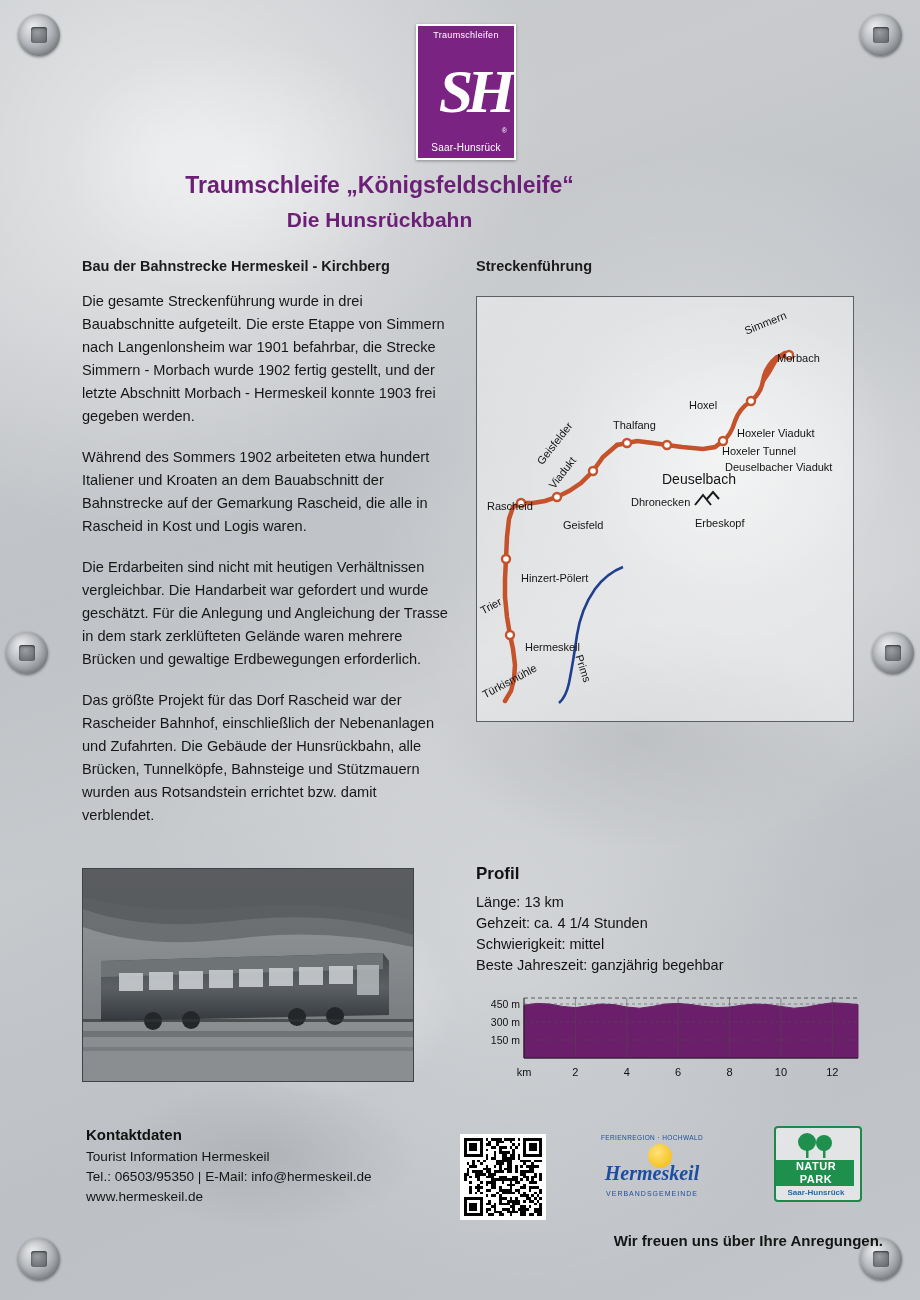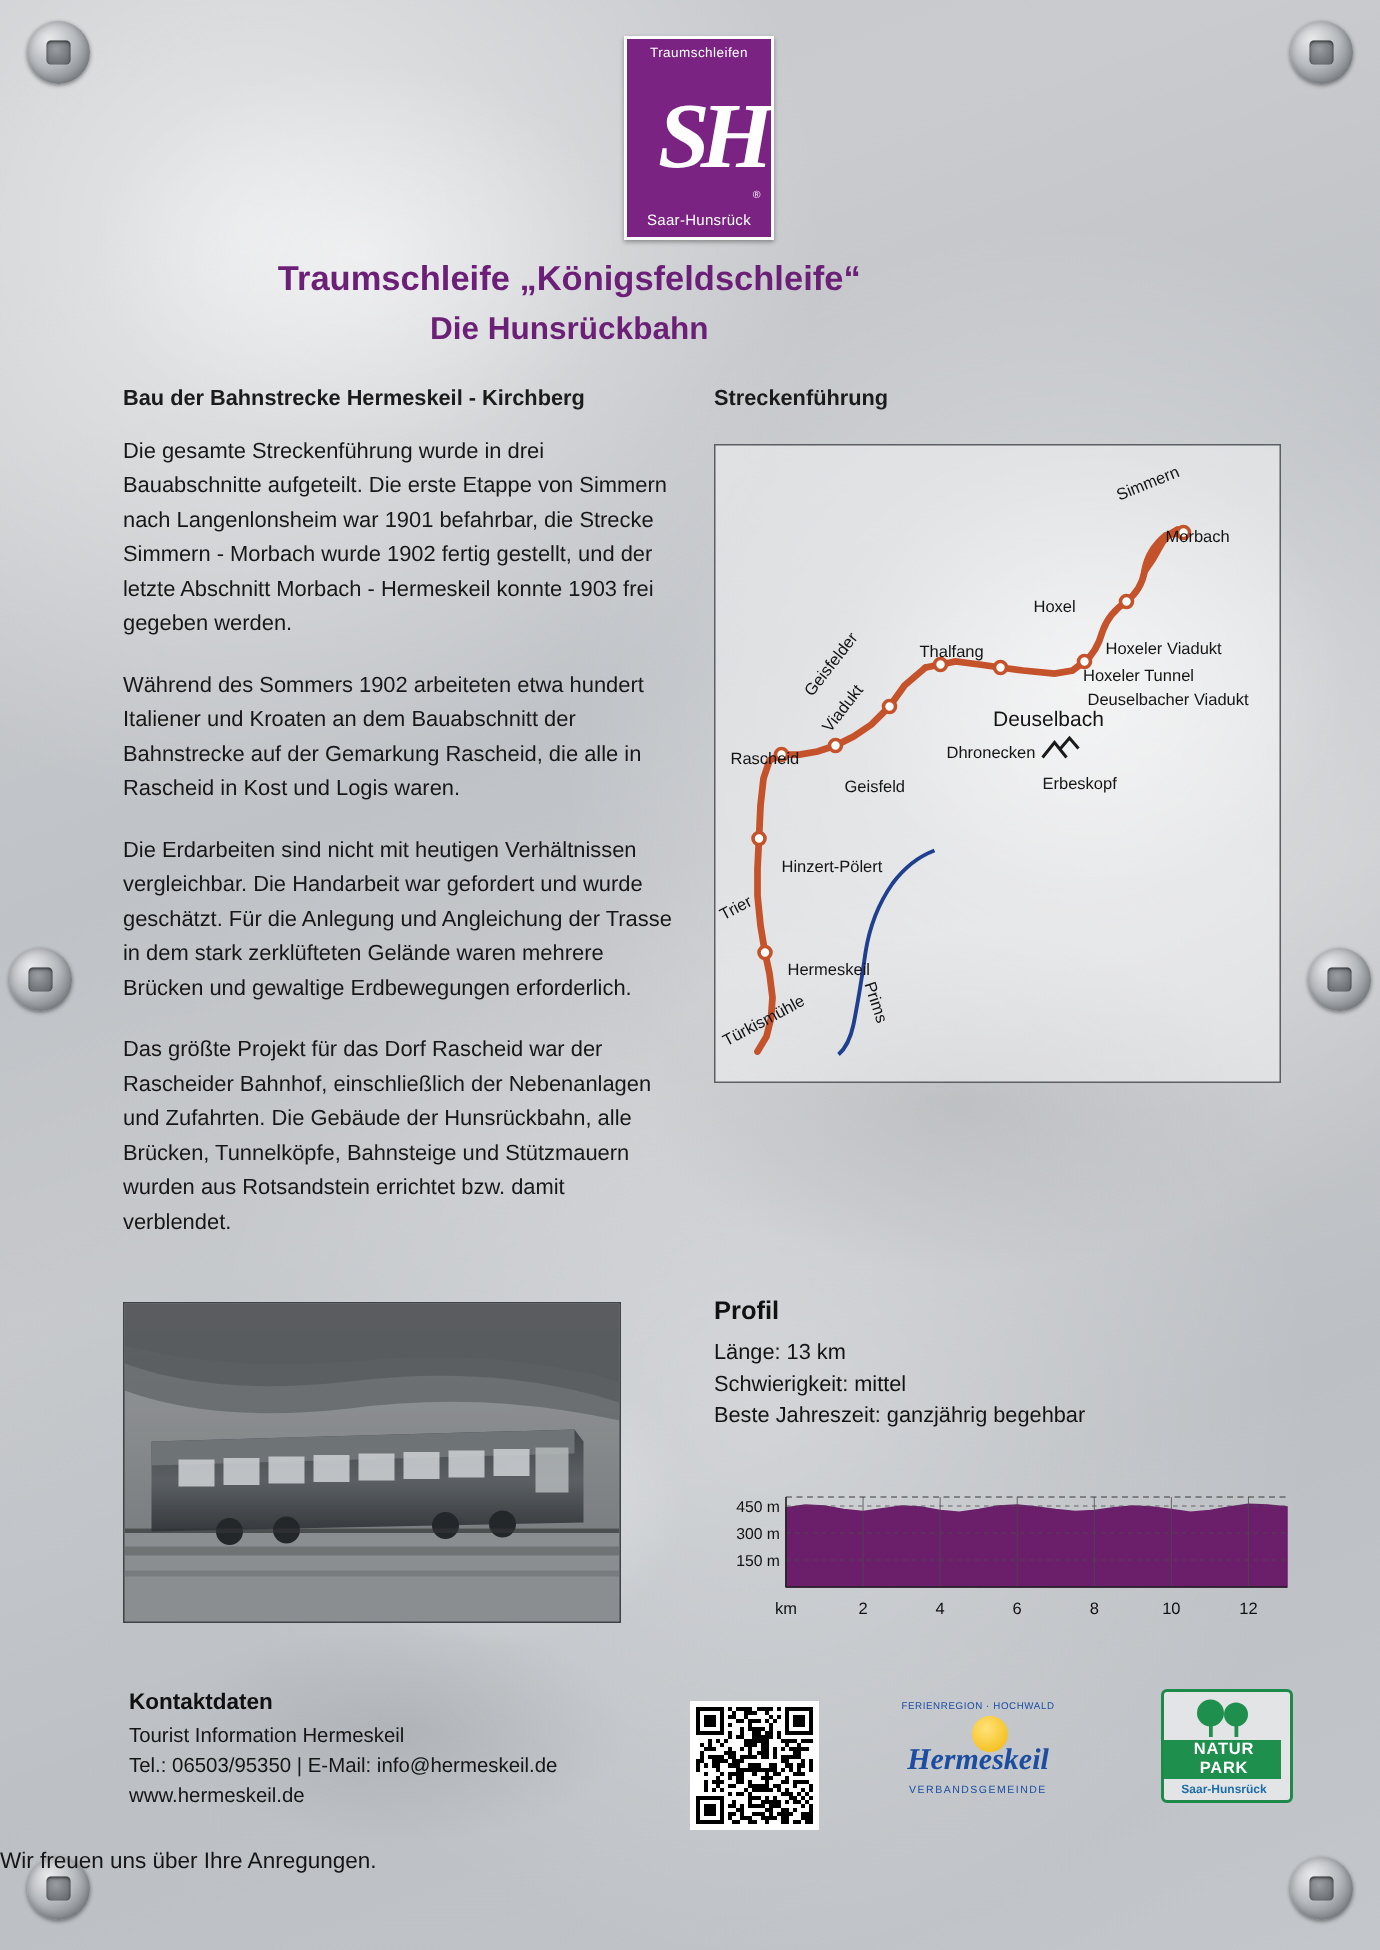--- a/index.html
+++ b/index.html
@@ -118,21 +118,21 @@
 
   
   #npLogo{position:absolute;left:774px;top:1126px;width:84px;height:90px;}
   #npLogo .box{position:absolute;left:0;top:0;width:84px;height:72px;border:2px solid #1d8a4a;border-radius:4px;background:rgba(255,255,255,.55);}
   #npLogo .green{position:absolute;left:2px;top:34px;width:78px;height:26px;background:#1e8f4d;}
   #npLogo .t1{position:absolute;left:0;top:34px;width:84px;text-align:center;font-size:11px;font-weight:bold;color:#fff;letter-spacing:.5px;}
   #npLogo .t2{position:absolute;left:0;top:47px;width:84px;text-align:center;font-size:11px;font-weight:bold;color:#fff;letter-spacing:.5px;}
   #npLogo .t3{position:absolute;left:0;top:62px;width:84px;text-align:center;font-size:8px;font-weight:bold;color:#1d6ea8;}
 
   
-  #footer{position:absolute;left:0;top:1232px;width:883px;text-align:left;font-size:15px;color:#151515;}
+  #footer{position:absolute;left:0;top:1232px;width:883px;text-align:right;font-size:15px;color:#151515;font-weight:bold;}
 </style>
 </head>
 <body>
 
 <div id="panel">
   <div class="sheen" style="left:60px;top:40px;width:360px;height:260px;"></div>
   <div class="sheen" style="left:560px;top:300px;width:340px;height:300px;"></div>
   <div class="smudge" style="left:430px;top:620px;width:420px;height:230px;"></div>
   <div class="smudge" style="left:120px;top:1080px;width:300px;height:150px;"></div>
   <div class="sheen" style="left:200px;top:900px;width:260px;height:200px;"></div>
@@ -191,21 +191,21 @@
 
       <path d="M218 208 l8 -10 l8 10 M230 202 l6 -7 l6 7" fill="none" stroke="#1a1a1a" stroke-width="2"></path>
     </svg>
     <div id="mapLabels" style="position:absolute;left:0;top:0;width:376px;height:424px;">
         <div style="position: absolute; left: 268px; top: 28px; font-size: 11px; color: rgb(20, 20, 20); white-space: nowrap; transform-origin: left center; transform: rotate(-22deg);">Simmern</div>
         <div style="position: absolute; left: 300px; top: 55px; font-size: 11px; color: rgb(20, 20, 20); white-space: nowrap; transform-origin: left center;">Morbach</div>
         <div style="position: absolute; left: 212px; top: 102px; font-size: 11px; color: rgb(20, 20, 20); white-space: nowrap; transform-origin: left center;">Hoxel</div>
         <div style="position: absolute; left: 260px; top: 130px; font-size: 11px; color: rgb(20, 20, 20); white-space: nowrap; transform-origin: left center;">Hoxeler Viadukt</div>
         <div style="position: absolute; left: 245px; top: 148px; font-size: 11px; color: rgb(20, 20, 20); white-space: nowrap; transform-origin: left center;">Hoxeler Tunnel</div>
         <div style="position: absolute; left: 248px; top: 164px; font-size: 11px; color: rgb(20, 20, 20); white-space: nowrap; transform-origin: left center;">Deuselbacher Viadukt</div>
-        <div style="position: absolute; left: 136px; top: 132px; font-size: 11px; color: rgb(20, 20, 20); white-space: nowrap; transform-origin: left center;">Thalfang</div>
+        <div style="position: absolute; left: 136px; top: 122px; font-size: 11px; color: rgb(20, 20, 20); white-space: nowrap; transform-origin: left center;">Thalfang</div>
         <div style="position: absolute; left: 172px; top: 174px; font-size: 14px; color: rgb(20, 20, 20); white-space: nowrap; transform-origin: left center; margin-left: 13px;">Deuselbach</div>
         <div style="position: absolute; left: 122px; top: 199px; font-size: 11px; color: rgb(20, 20, 20); white-space: nowrap; transform-origin: left center; margin-left: 32px;">Dhronecken</div>
         <div style="position: absolute; left: 62px; top: 160px; font-size: 11px; color: rgb(20, 20, 20); white-space: nowrap; transform-origin: left center; transform: rotate(-52deg);">Geisfelder</div>
         <div style="position: absolute; left: 74px; top: 184px; font-size: 11px; color: rgb(20, 20, 20); white-space: nowrap; transform-origin: left center; transform: rotate(-52deg);">Viadukt</div>
         <div style="position: absolute; left: 86px; top: 222px; font-size: 11px; color: rgb(20, 20, 20); white-space: nowrap; transform-origin: left center;">Geisfeld</div>
         <div style="position: absolute; left: 10px; top: 203px; font-size: 11px; color: rgb(20, 20, 20); white-space: nowrap; transform-origin: left center;">Rascheid</div>
         <div style="position: absolute; left: 218px; top: 220px; font-size: 11px; color: rgb(20, 20, 20); white-space: nowrap; transform-origin: left center;">Erbeskopf</div>
         <div style="position: absolute; left: 44px; top: 275px; font-size: 11px; color: rgb(20, 20, 20); white-space: nowrap; transform-origin: left center;">Hinzert-Pölert</div>
         <div style="position: absolute; left: 4px; top: 308px; font-size: 11px; color: rgb(20, 20, 20); white-space: nowrap; transform-origin: left center; transform: rotate(-28deg);">Trier</div>
         <div style="position: absolute; left: 48px; top: 344px; font-size: 11px; color: rgb(20, 20, 20); white-space: nowrap; transform-origin: left center;">Hermeskeil</div>
@@ -254,20 +254,21 @@
           <circle cx="252" cy="147" r="9"></circle>
       </g>
       <rect x="0" y="150" width="330" height="3" fill="#2b2e31" opacity=".7"></rect>
       <rect x="0" y="0" width="330" height="212" fill="#7d8084" opacity="0.08"></rect>
     </svg>
   </div>
 
   <div id="profil">
     <h3>Profil</h3>
     <div class="line">Länge: 13 km</div>
+    <div class="line">Gehzeit: ca. 4 1/4 Stunden</div>
     <div class="line">Schwierigkeit: mittel</div>
     <div class="line">Beste Jahreszeit: ganzjährig begehbar</div>
   </div>
 
   <div id="elev">
     <svg id="elevSvg" width="390" height="110" viewBox="0 0 390 110">
         <path d="M 48 66 L 48.0 13.2 L 60.8 11.4 L 73.7 12.0 L 86.5 14.4 L 99.4 15.6 L 112.2 13.8 L 125.1 12.0 L 137.9 12.6 L 150.8 15.0 L 163.6 16.2 L 176.5 14.4 L 189.3 12.0 L 202.2 11.4 L 215.0 12.6 L 227.8 14.4 L 240.7 15.6 L 253.5 15.0 L 266.4 13.2 L 279.2 12.0 L 292.1 12.6 L 304.9 14.4 L 317.8 16.2 L 330.6 15.0 L 343.5 12.6 L 356.3 10.8 L 369.2 11.4 L 382.0 12.6 L 382 66 Z" fill="#6b1f6b" stroke="#6b1f6b" stroke-width="1"></path>
         <line x1="48" y1="12" x2="382" y2="12" stroke="#4a4a4a" stroke-width="0.7" stroke-dasharray="3 3" opacity="0.8"></line>
         <line x1="48" y1="30" x2="382" y2="30" stroke="#4a4a4a" stroke-width="0.7" stroke-dasharray="3 3" opacity="0.8"></line>
         <line x1="48" y1="48" x2="382" y2="48" stroke="#4a4a4a" stroke-width="0.7" stroke-dasharray="3 3" opacity="0.8"></line>

